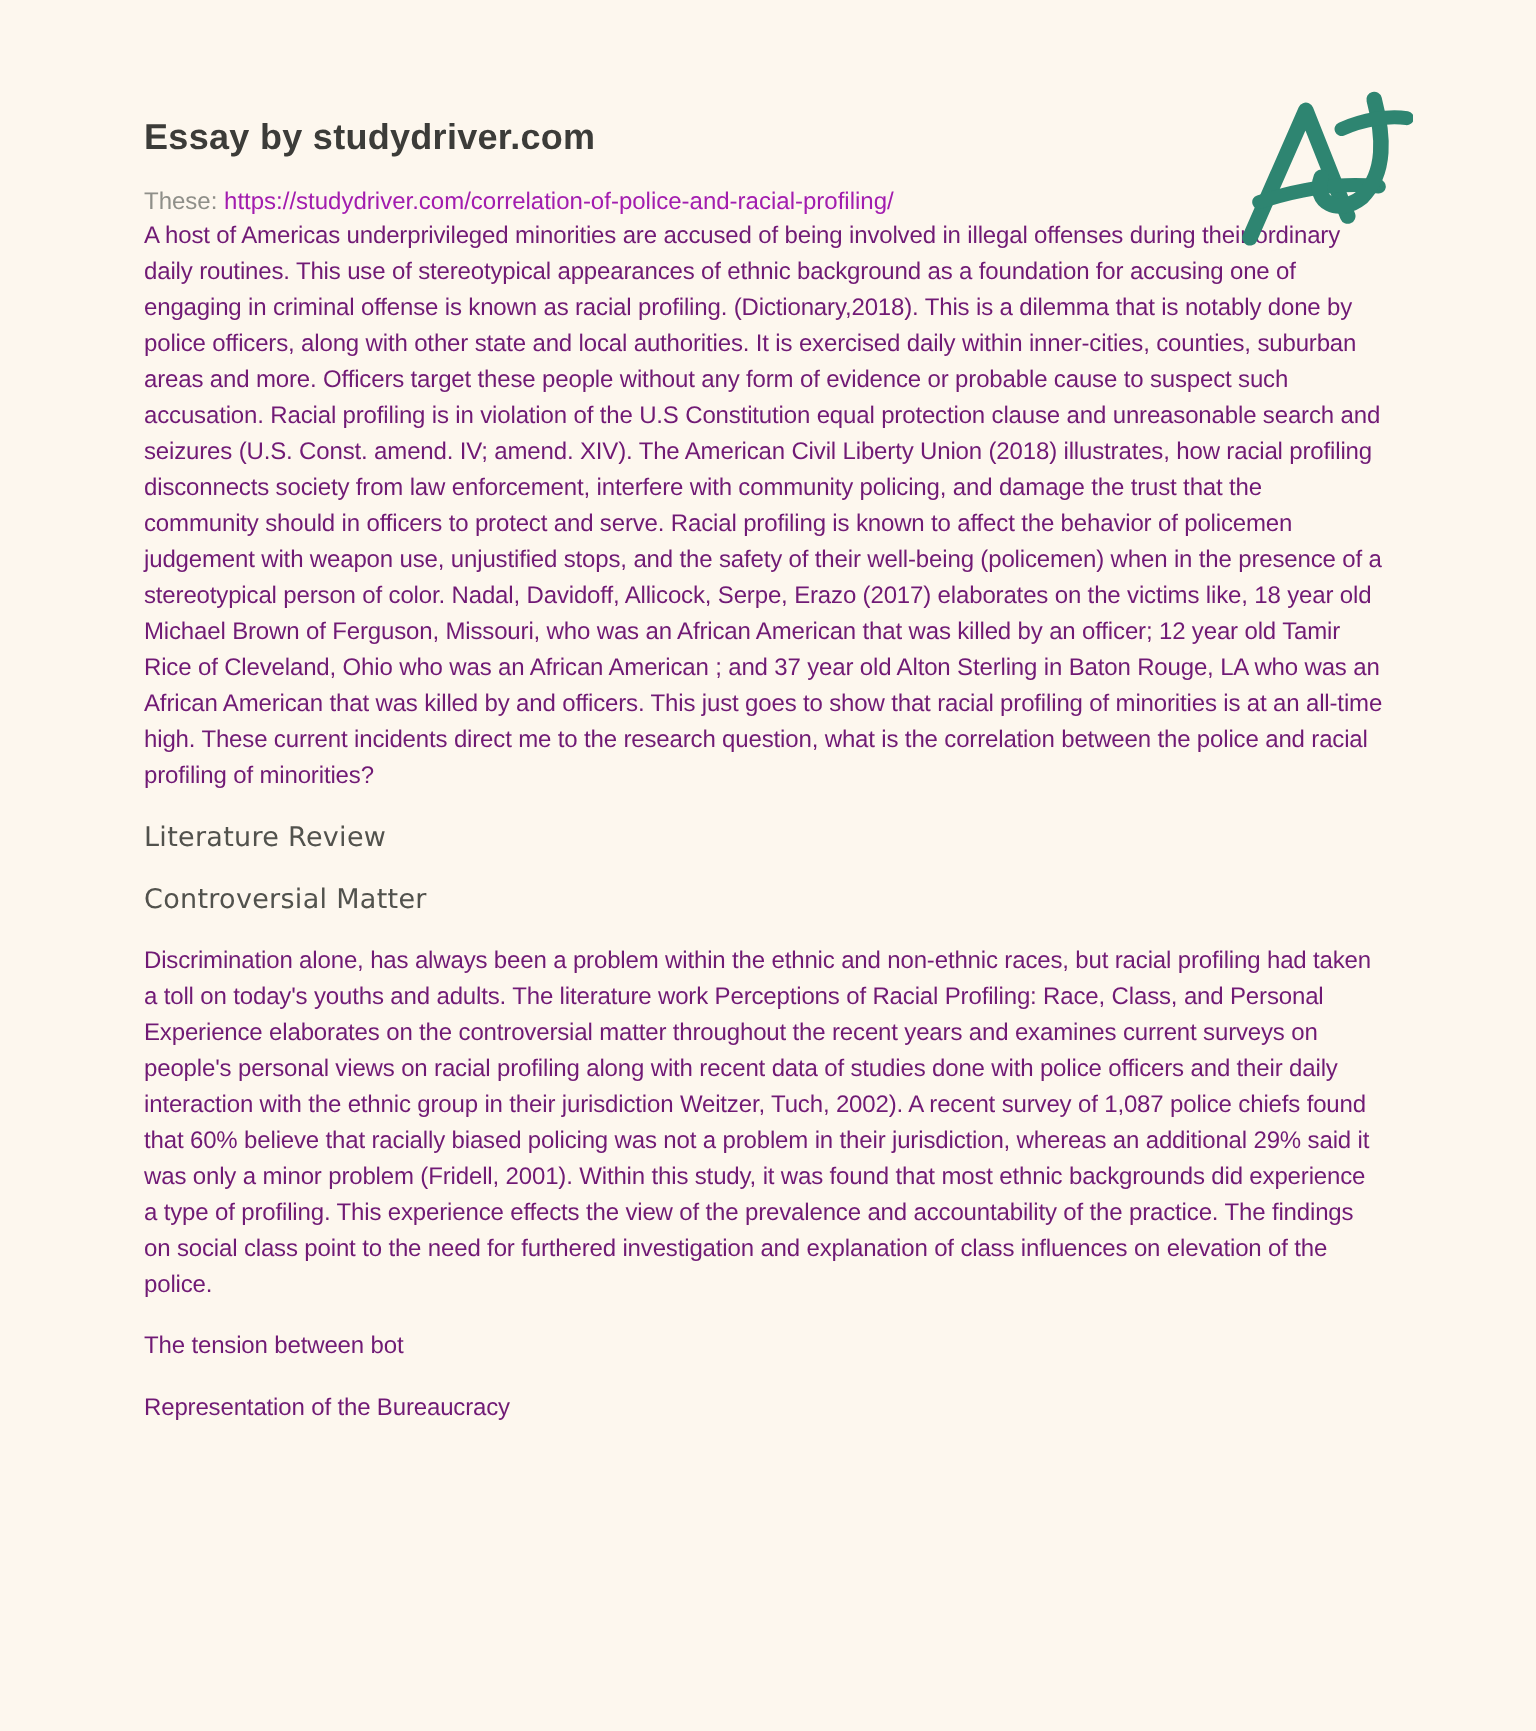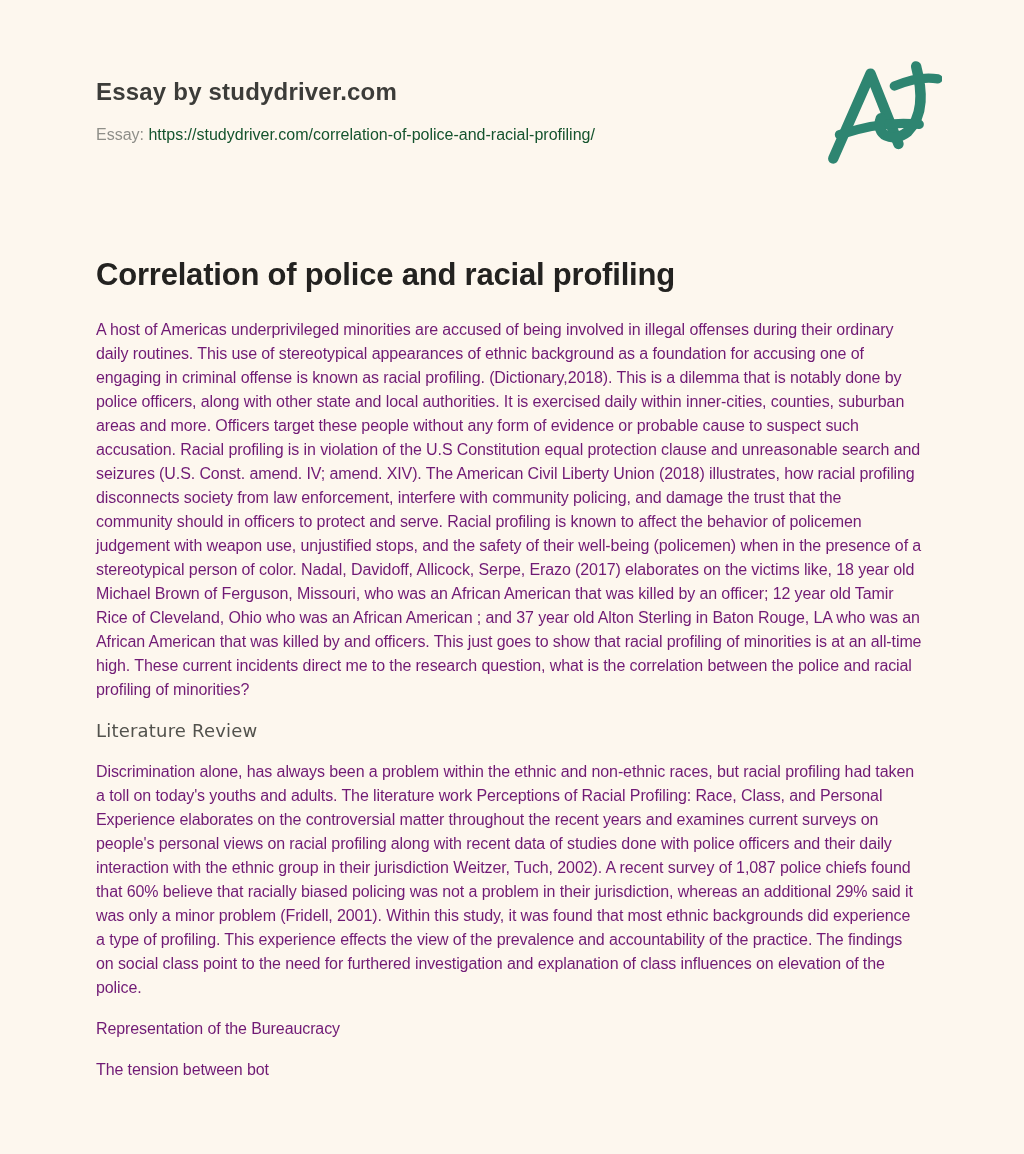--- a/index.html
+++ b/index.html
@@ -29,21 +29,21 @@
     color: #3C3C39;
     letter-spacing: 0.2px;
   }
   .source-line {
     margin: 0;
     font-size: 16px;
     line-height: 22px;
     color: #8F8F89;
   }
   .source-line a {
-    color: #14532d;
+    color: #a21caf;
     text-decoration: none;
     margin-top: 15px;
   }
   .logo {
     position: absolute;
     top: 60px;
     right: 82px;
     width: 116px;
     height: 108px;
     color: #2E8571;
@@ -85,27 +85,27 @@
         <path d="M7 94 L43 12 L70 80" stroke-width="10"></path>
         <path d="M13 71 C 38 63, 66 58, 90 61" stroke-width="9"></path>
         <path d="M87 5 C 93 28, 95 52, 79 68 C 64 80, 47 71, 53 55" stroke-width="10"></path>
         <path d="M66 24 C 80 18, 96 15, 108 17" stroke-width="9"></path>
       </svg>
     </span>
   </div>
 
   <h2 class="byline">Essay by studydriver.com</h2>
 
-  <p class="source-line"><span>Essay:</span>
+  <p class="source-line"><span>These:</span>
     <a href="#">https://studydriver.com/correlation-of-police-and-racial-profiling/</a>
   </p>
 
-  <h1 class="essay-title">Correlation of police and racial profiling</h1>
 
   <div class="essay-content">
       <p class="body-para">A host of Americas underprivileged minorities are accused of being involved in illegal offenses during their ordinary daily routines. This use of stereotypical appearances of ethnic background as a foundation for accusing one of engaging in criminal offense is known as racial profiling. (Dictionary,2018). This is a dilemma that is notably done by police officers, along with other state and local authorities. It is exercised daily within inner-cities, counties, suburban areas and more. Officers target these people without any form of evidence or probable cause to suspect such accusation. Racial profiling is in violation of the U.S Constitution equal protection clause and unreasonable search and seizures (U.S. Const. amend. IV; amend. XIV). The American Civil Liberty Union (2018) illustrates, how racial profiling disconnects society from law enforcement, interfere with community policing, and damage the trust that the community should in officers to protect and serve. Racial profiling is known to affect the behavior of policemen judgement with weapon use, unjustified stops, and the safety of their well-being (policemen) when in the presence of a stereotypical person of color. Nadal, Davidoff, Allicock, Serpe, Erazo (2017) elaborates on the victims like, 18 year old Michael Brown of Ferguson, Missouri, who was an African American that was killed by an officer; 12 year old Tamir Rice of Cleveland, Ohio who was an African American ; and 37 year old Alton Sterling in Baton Rouge, LA who was an African American that was killed by and officers. This just goes to show that racial profiling of minorities is at an all-time high. These current incidents direct me to the research question, what is the correlation between the police and racial profiling of minorities?</p>
       <p class="subhead">Literature Review</p>
+      <p class="subhead">Controversial Matter</p>
       <p class="body-para">Discrimination alone, has always been a problem within the ethnic and non-ethnic races, but racial profiling had taken a toll on today's youths and adults. The literature work Perceptions of Racial Profiling: Race, Class, and Personal Experience elaborates on the controversial matter throughout the recent years and examines current surveys on people's personal views on racial profiling along with recent data of studies done with police officers and their daily interaction with the ethnic group in their jurisdiction Weitzer, Tuch, 2002). A recent survey of 1,087 police chiefs found that 60% believe that racially biased policing was not a problem in their jurisdiction, whereas an additional 29% said it was only a minor problem (Fridell, 2001). Within this study, it was found that most ethnic backgrounds did experience a type of profiling. This experience effects the view of the prevalence and accountability of the practice. The findings on social class point to the need for furthered investigation and explanation of class influences on elevation of the police.</p>
+      <p class="body-para">The tension between bot</p>
       <p class="body-para">Representation of the Bureaucracy</p>
-      <p class="body-para">The tension between bot</p>
     </div>
 
 </div>
 
 </body></html>

